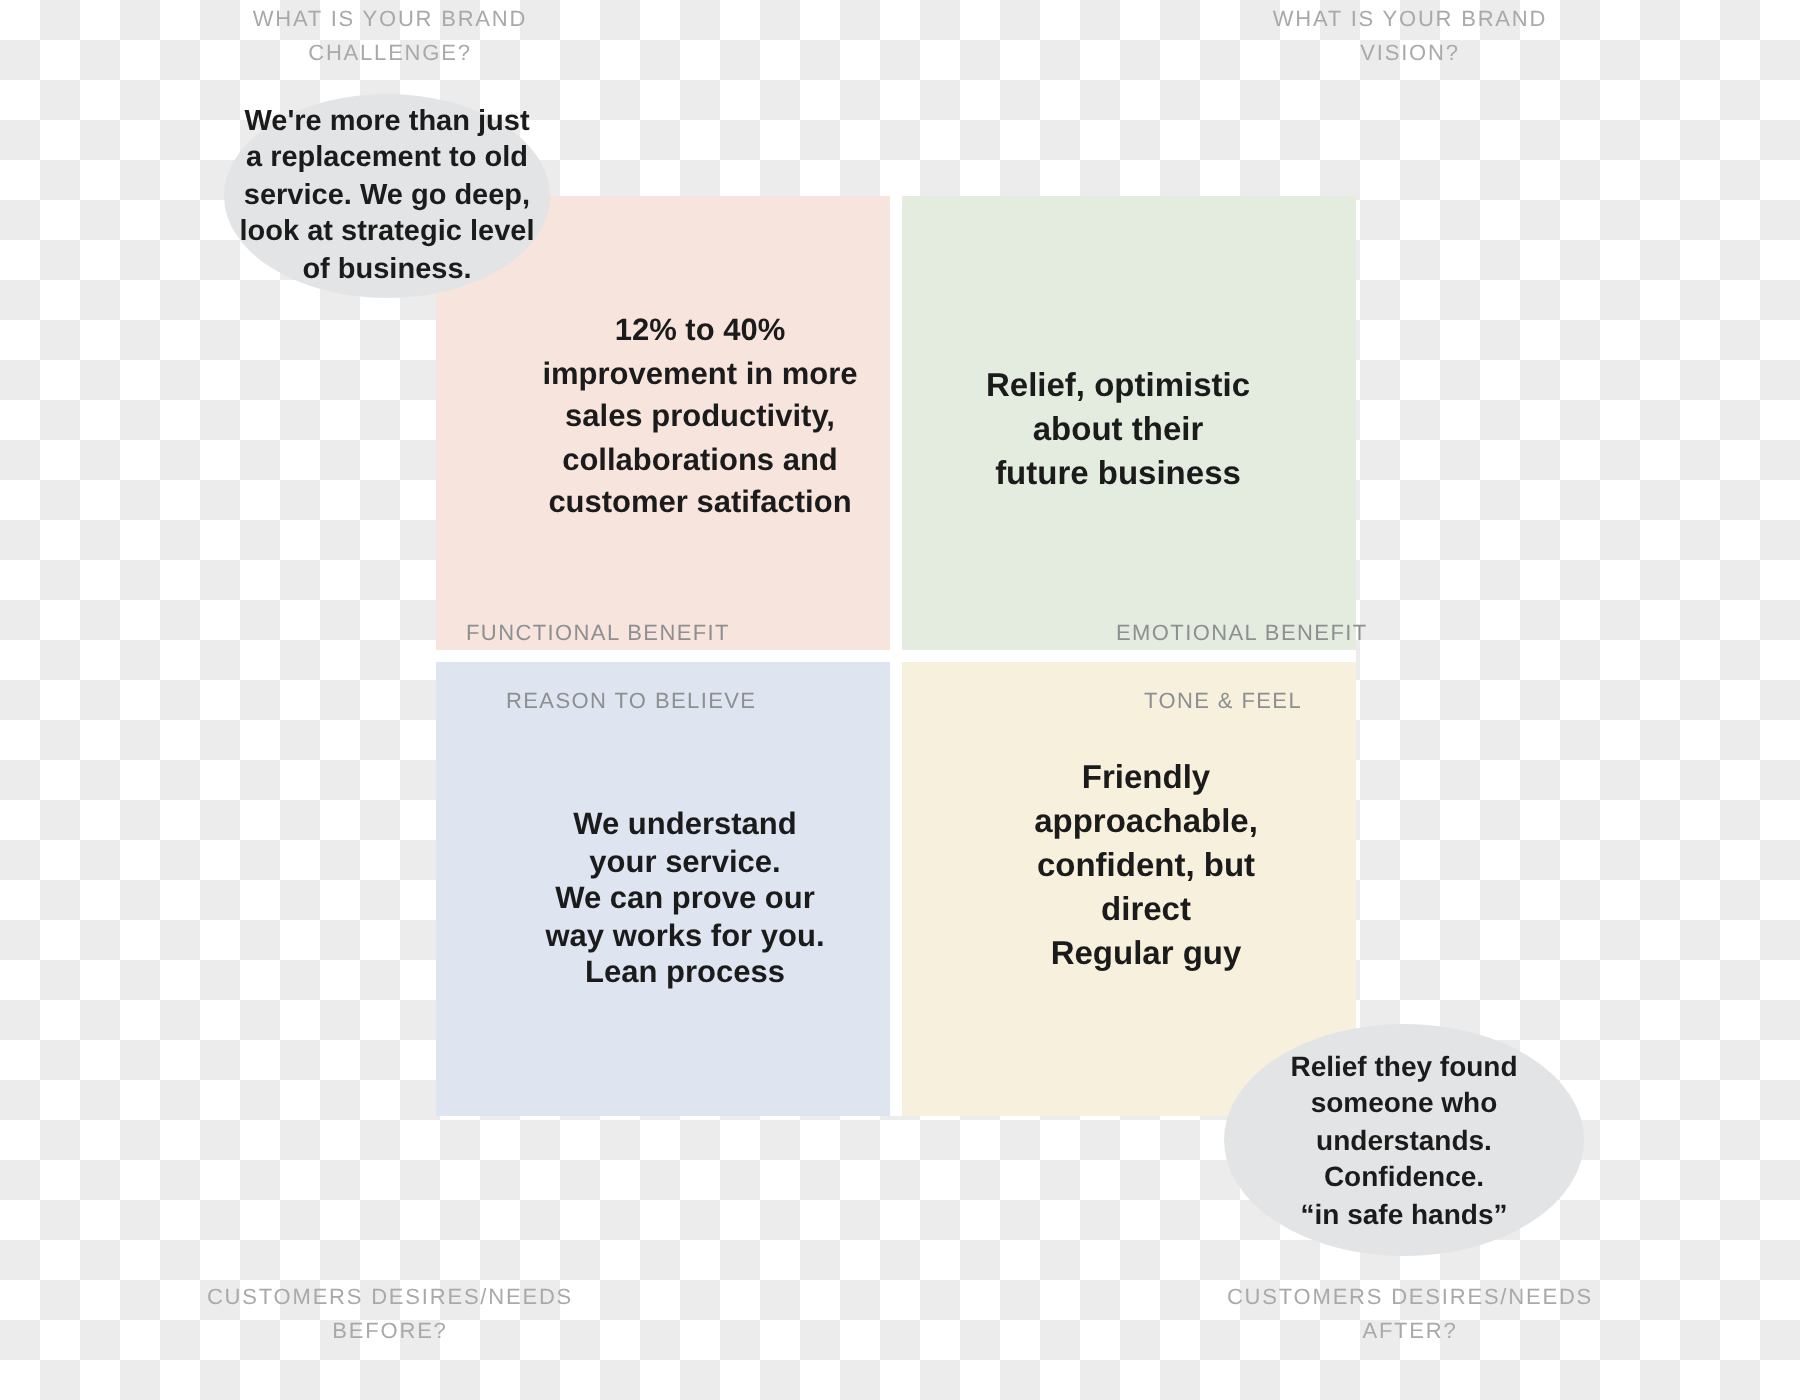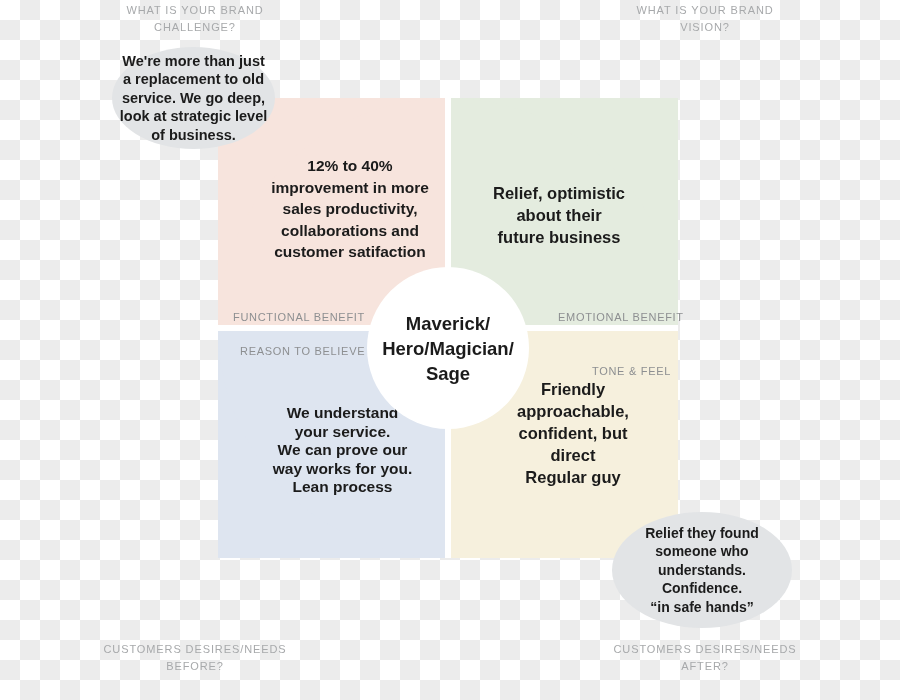--- a/index.html
+++ b/index.html
@@ -97,23 +97,23 @@
 
   
   .quad-label {
     position: absolute;
     font-size: 11px;
     letter-spacing: 0.7px;
     color: #8d8f91;
     white-space: nowrap;
   }
   #label-functional { left: 233px; top: 311px; }
-  #label-reason     { left: 240px; top: 345px; }
+  #label-reason     { left: 253px; top: 345px; }
   #label-emotional  { left: 558px; top: 311px; }
-  #label-tone       { left: 592px; top: 345px; margin-top: 20px; }
+  #label-tone       { left: 572px; top: 345px; }
 
   
   .quad-text {
     position: absolute;
     text-align: center;
     font-weight: bold;
     color: #1b1b1b;
     white-space: pre-line;
   }
   #text-tl { left: 244px; top: 155px; width: 212px; font-size: 15.5px; line-height: 21.5px; text-align: center; }
@@ -186,25 +186,20 @@
 your service.
 We can prove our
 way works for you.
 Lean process</div>
   <div class="quad-text" id="text-br">Friendly
 approachable,
 confident, but
 direct
 Regular guy</div>
 
-  <div id="hub">
-    <div id="hub-label">Maverick/
-Hero/Magician/
-Sage</div>
-  </div>
 
   <div class="bubble" id="bubble-challenge">We're more than just
 a replacement to old
 service. We go deep,
 look at strategic level
 of business.</div>
   <div class="bubble" id="bubble-after">Relief they found
 someone who
 understands.
 Confidence.

